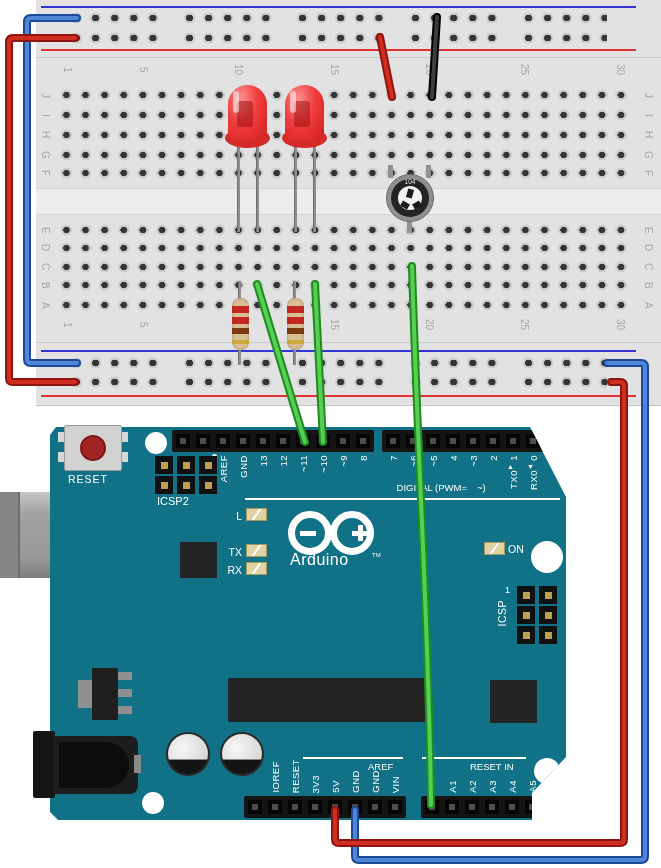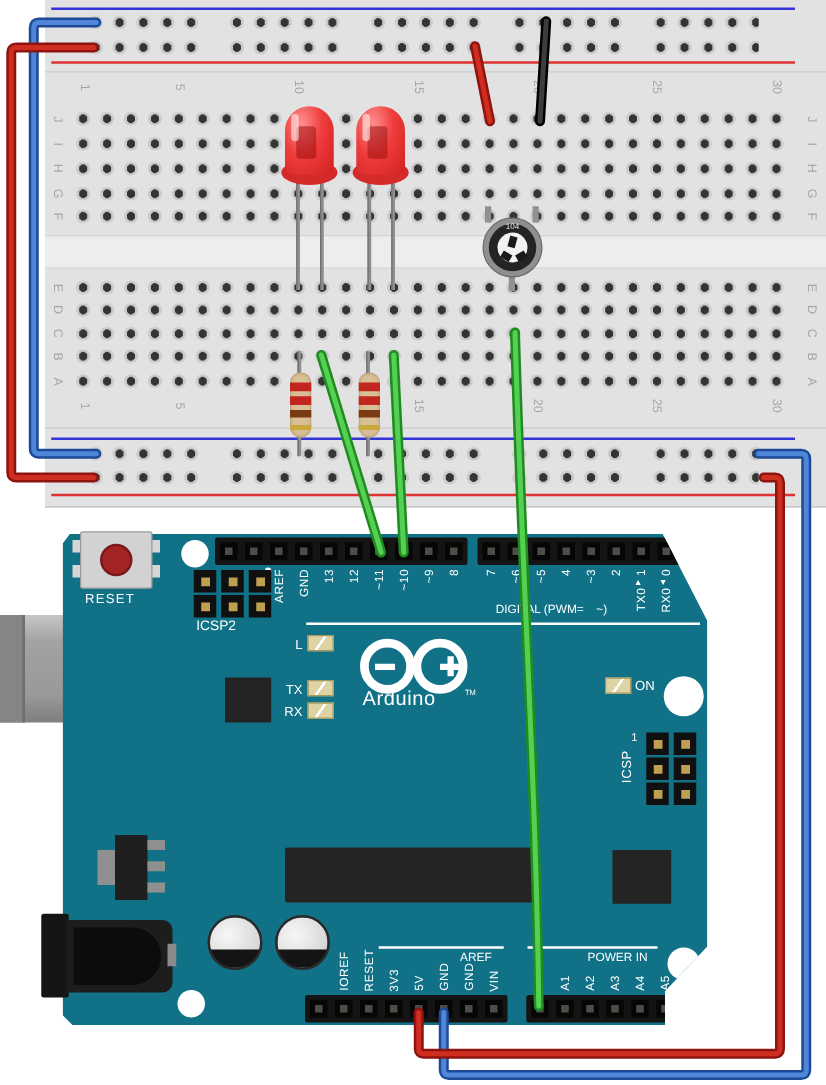--- a/index.html
+++ b/index.html
@@ -237,21 +237,21 @@
     <div class="a" style="left:68px;top:245px;width:14px;height:8px;background:#8f8f8f"></div>
     <div class="a" style="left:68px;top:262px;width:14px;height:8px;background:#8f8f8f"></div>
     <div class="a" style="left:68px;top:279px;width:14px;height:8px;background:#8f8f8f"></div>
 
     <div class="a" style="left:116px;top:305px;width:44px;height:44px;border-radius:50%;border:2px solid #2a2a2a;box-sizing:border-box;background:linear-gradient(180deg,rgba(0,0,0,0) 62%,#141414 66%),radial-gradient(circle at 35% 35%,#f7f7f7,#dadada 65%,#c6c6c6)"></div>
     <div class="a" style="left:170px;top:305px;width:44px;height:44px;border-radius:50%;border:2px solid #2a2a2a;box-sizing:border-box;background:linear-gradient(180deg,rgba(0,0,0,0) 62%,#141414 66%),radial-gradient(circle at 35% 35%,#f7f7f7,#dadada 65%,#c6c6c6)"></div>
 
     <div class="a sline" style="left:253px;top:330px;width:100px"></div>
     <div class="a sline" style="left:372px;top:330px;width:104px"></div>
     <span class="a sk" style="left:318px;top:334px">AREF</span>
-    <span class="a sk" style="left:420px;top:334px">POWER IN</span>
+    <span class="a sk" style="left:420px;top:334px">RESET IN</span>
 
     <span class="a vlab" style="left:199px;bottom:27px"></span>
     <span class="a vlab" style="left:219px;bottom:27px">IOREF</span>
     <span class="a vlab" style="left:239px;bottom:27px">RESET</span>
     <span class="a vlab" style="left:259px;bottom:27px">3V3</span>
     <span class="a vlab" style="left:279px;bottom:27px">5V</span>
     <span class="a vlab" style="left:299px;bottom:27px">GND</span>
     <span class="a vlab" style="left:319px;bottom:27px">GND</span>
     <span class="a vlab" style="left:339px;bottom:27px">VIN</span>
     <span class="a vlab" style="left:376px;bottom:27px"></span>

